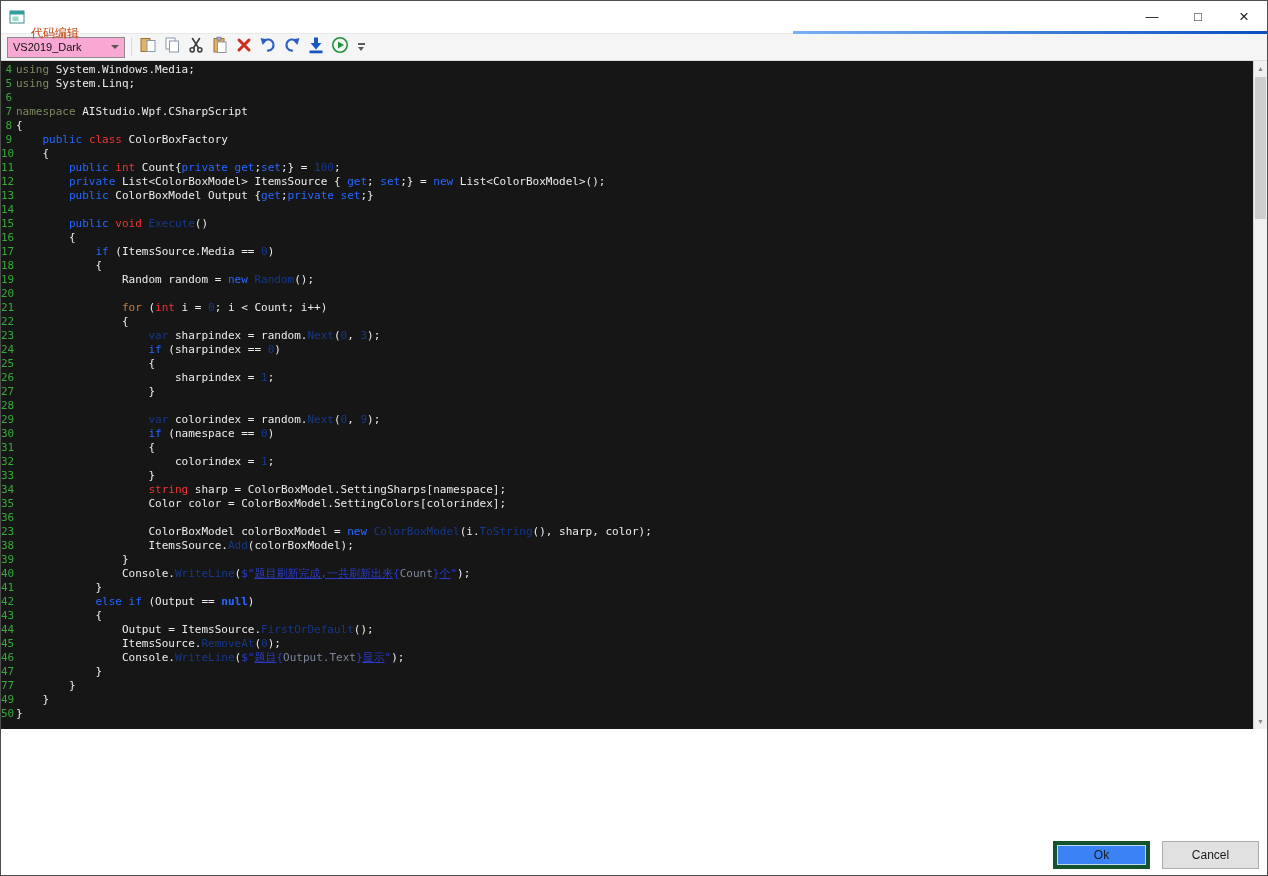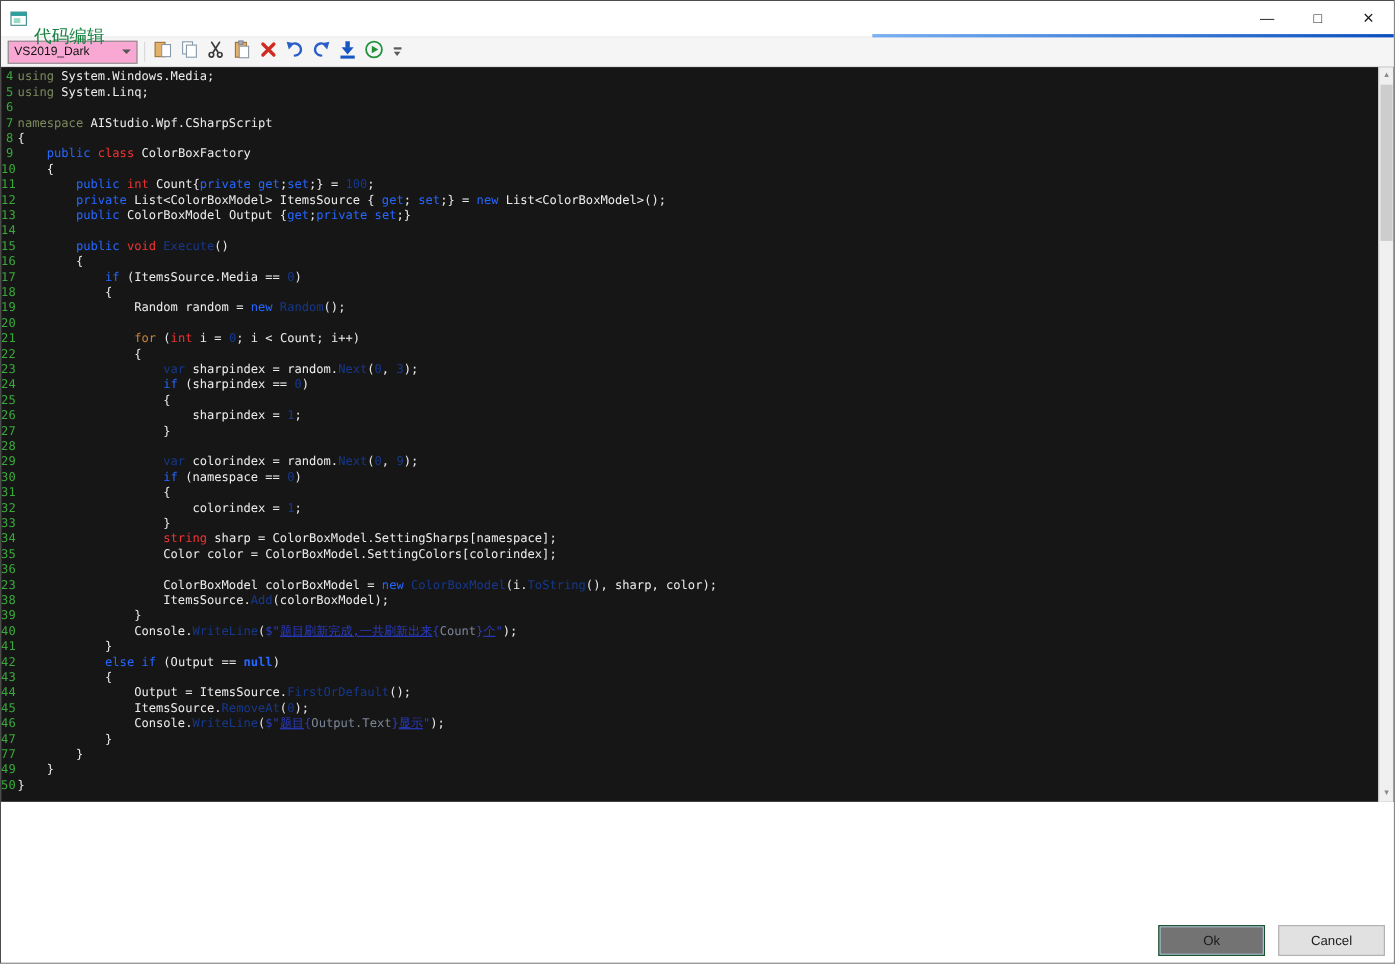--- a/index.html
+++ b/index.html
@@ -3,21 +3,21 @@
 <meta charset="utf-8">
 <style>
   * { box-sizing: border-box; margin: 0; padding: 0; }
   html,body { width:1268px; height:876px; overflow:hidden; }
   body { font-family:"Liberation Sans", sans-serif; background:#fff; position:relative; }
   .window { position:absolute; inset:0; border:1px solid #4c4c4c; background:#fff; display:flex; flex-direction:column; }
 
   
   .titlebar { height:32px; flex:none; background:#ffffff; position:relative; display:flex; align-items:center; }
   .app-icon { margin-left:8px; width:16px; height:16px; flex:none; }
-  .title { margin-left:6px; font-size:16px; color:#15803d;margin-top:32px; }
+  .title { margin-left:6px; font-size:12px; color:#c2410c;margin-top:32px; }
   .win-controls { position:absolute; right:0; top:0; height:31px; display:flex; }
   .win-btn { width:46px; height:31px; display:flex; align-items:center; justify-content:center; font-size:13px; color:#1a1a1a; cursor:pointer; }
   .win-btn.close { font-size:17px; }
   .accent-line { position:absolute; left:792px; right:0; top:30px; height:3px; background:linear-gradient(90deg,#79b0f2,#0a4fbe); }
 
   
   .toolbar { height:28px; flex:none; background:#f5f5f5; border-top:1px solid #e8e8e8; border-bottom:1px solid #dcdcdc; display:flex; align-items:center; padding-left:6px; }
   .combo { width:118px; height:21px; background:#f9a8d4; border:1px solid #8a8a8a; display:flex; align-items:center; justify-content:space-between; padding:0 5px; font-size:11px; color:#111; cursor:pointer; margin-right:6px; }
   .combo-arrow { width:0; height:0; border-left:4px solid transparent; border-right:4px solid transparent; border-top:4px solid #555; }
   .tb-sep { width:1px; height:18px; background:#d8d8d8; margin:0 4px 0 0; }
@@ -37,21 +37,21 @@
   .tok-kb { font-weight:bold; }
 
   .vscroll { position:absolute; top:0; right:0; bottom:0; width:14px; background:#f0f0f0; border-left:1px solid #d6d6d6; }
   .sb-arrow { height:15px; display:flex; align-items:center; justify-content:center; font-size:7px; color:#8a8a8a; cursor:pointer; }
   .sb-arrow.down { position:absolute; bottom:0; left:0; right:0; }
   .sb-thumb { position:absolute; top:16px; left:1px; right:1px; height:142px; background:#cdcdcd; cursor:pointer; }
 
   
   .footer { flex:1; background:#ffffff; position:relative; }
   .btn { position:absolute; bottom:6px; width:97px; height:28px; font-family:inherit; font-size:12px; color:#1a1a1a; display:flex; align-items:center; justify-content:center; cursor:pointer; }
-  .btn.ok { right:117px; background:#737373; border:1px solid #14532d; box-shadow:inset 0 0 0 1px #bcd9f2; }
+  .btn.ok { right:117px; background:#3b82f6; border:4px solid #14532d; box-shadow:inset 0 0 0 1px #bcd9f2; }
   .btn.cancel { right:8px; background:#e1e1e1; border:1px solid #adadad;margin-left:12px; }
 </style>
 <style>.tok-p{color:#ececec}.tok-k{color:#2667ff}.tok-kb{color:#2667ff}.tok-t{color:#f03333}.tok-d{color:#7c8a5e}.tok-m{color:#16388c}.tok-n{color:#16388c}.tok-s{color:#2a3cc8}.tok-su{color:#2a3cc8}.tok-i{color:#7d8799}.tok-f{color:#c9803e}.ln{color:#3aa83a}</style></head>
 <body>
 
 <div class="window">
 
   <div class="titlebar">
     <span class="app-icon">
       <svg width="16" height="16" viewBox="0 0 16 16">

